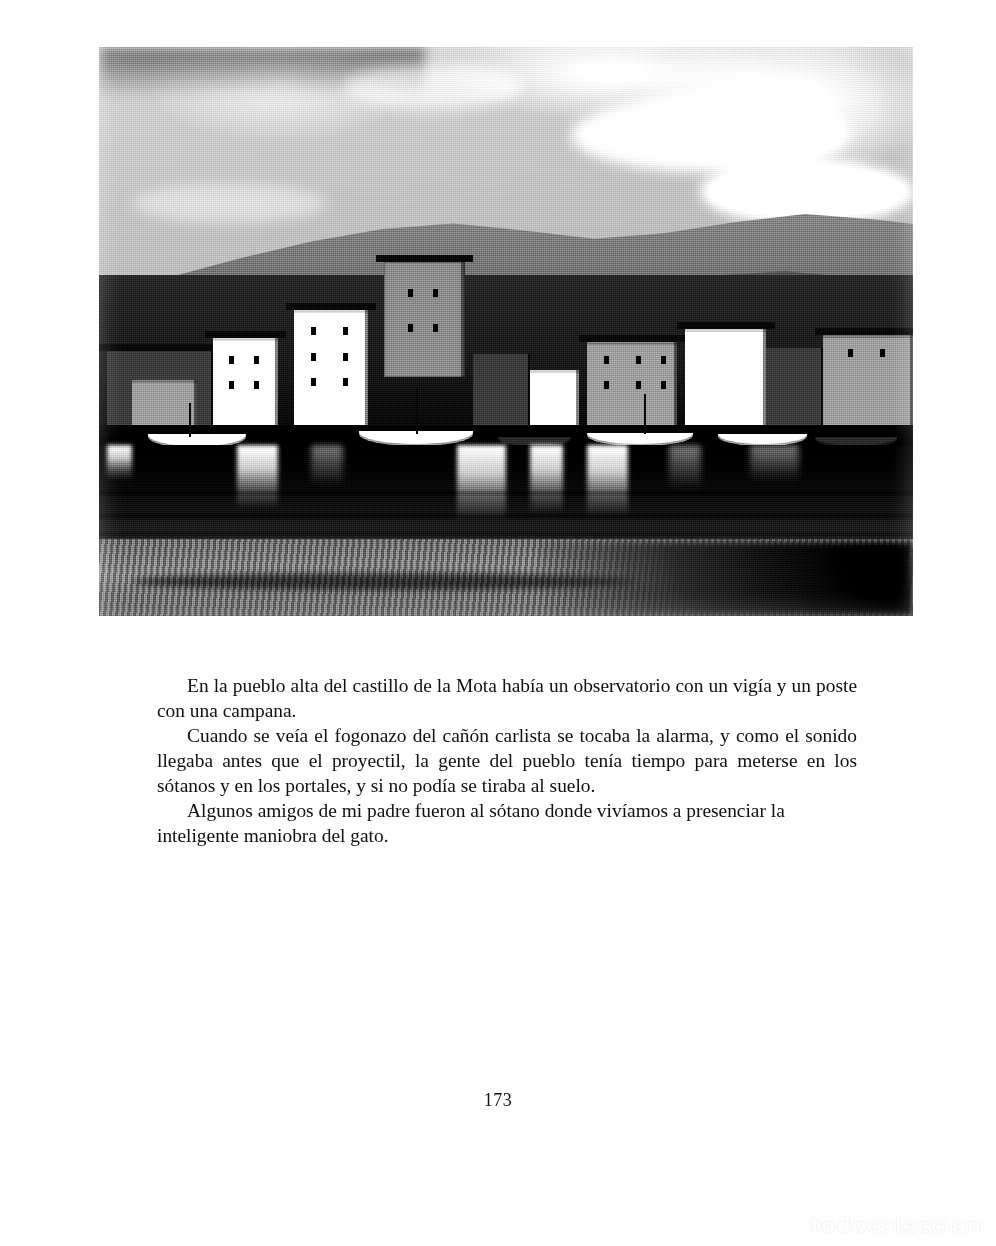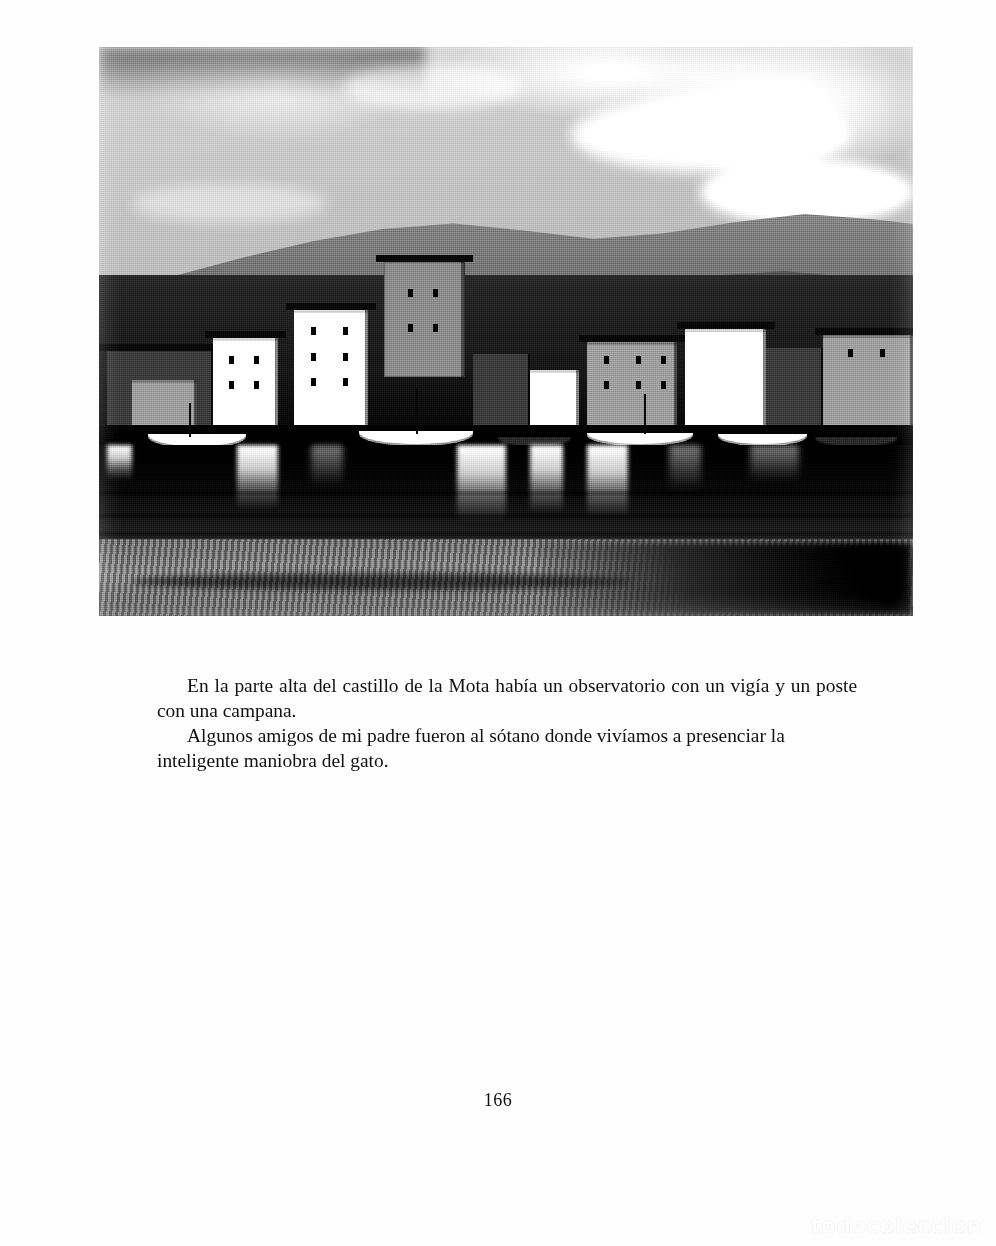--- a/index.html
+++ b/index.html
@@ -369,21 +369,22 @@
       <div class="shore-wet"></div>
       <div class="shore-dark"></div>
 
       <div class="grain"></div>
       <div class="vignette"></div>
     </div>
   </div>
 
 
   <div class="body-col">
-    <p class="ind">En la parte alta del castillo de la Mota había un observatorio con un vigía y un poste con una campana.</p>
+    <p class="ind">En la pueblo alta del castillo de la Mota había un observatorio con un vigía y un poste con una campana.</p>
+    <p class="ind">Cuando se veía el fogonazo del cañón carlista se tocaba la alarma, y como el sonido llegaba antes que el proyectil, la gente del pueblo tenía tiempo para meterse en los sótanos y en los portales, y si no podía se tiraba al suelo.</p>
     <p class="ind">Algunos amigos de mi padre fueron al sótano donde vivíamos a presenciar la inteligente maniobra del gato.</p>
   </div>
 
-  <div class="folio">166</div>
+  <div class="folio">173</div>
 
   <div class="watermark">todocoleccion</div>
 
 </div>
 
 </body></html>

